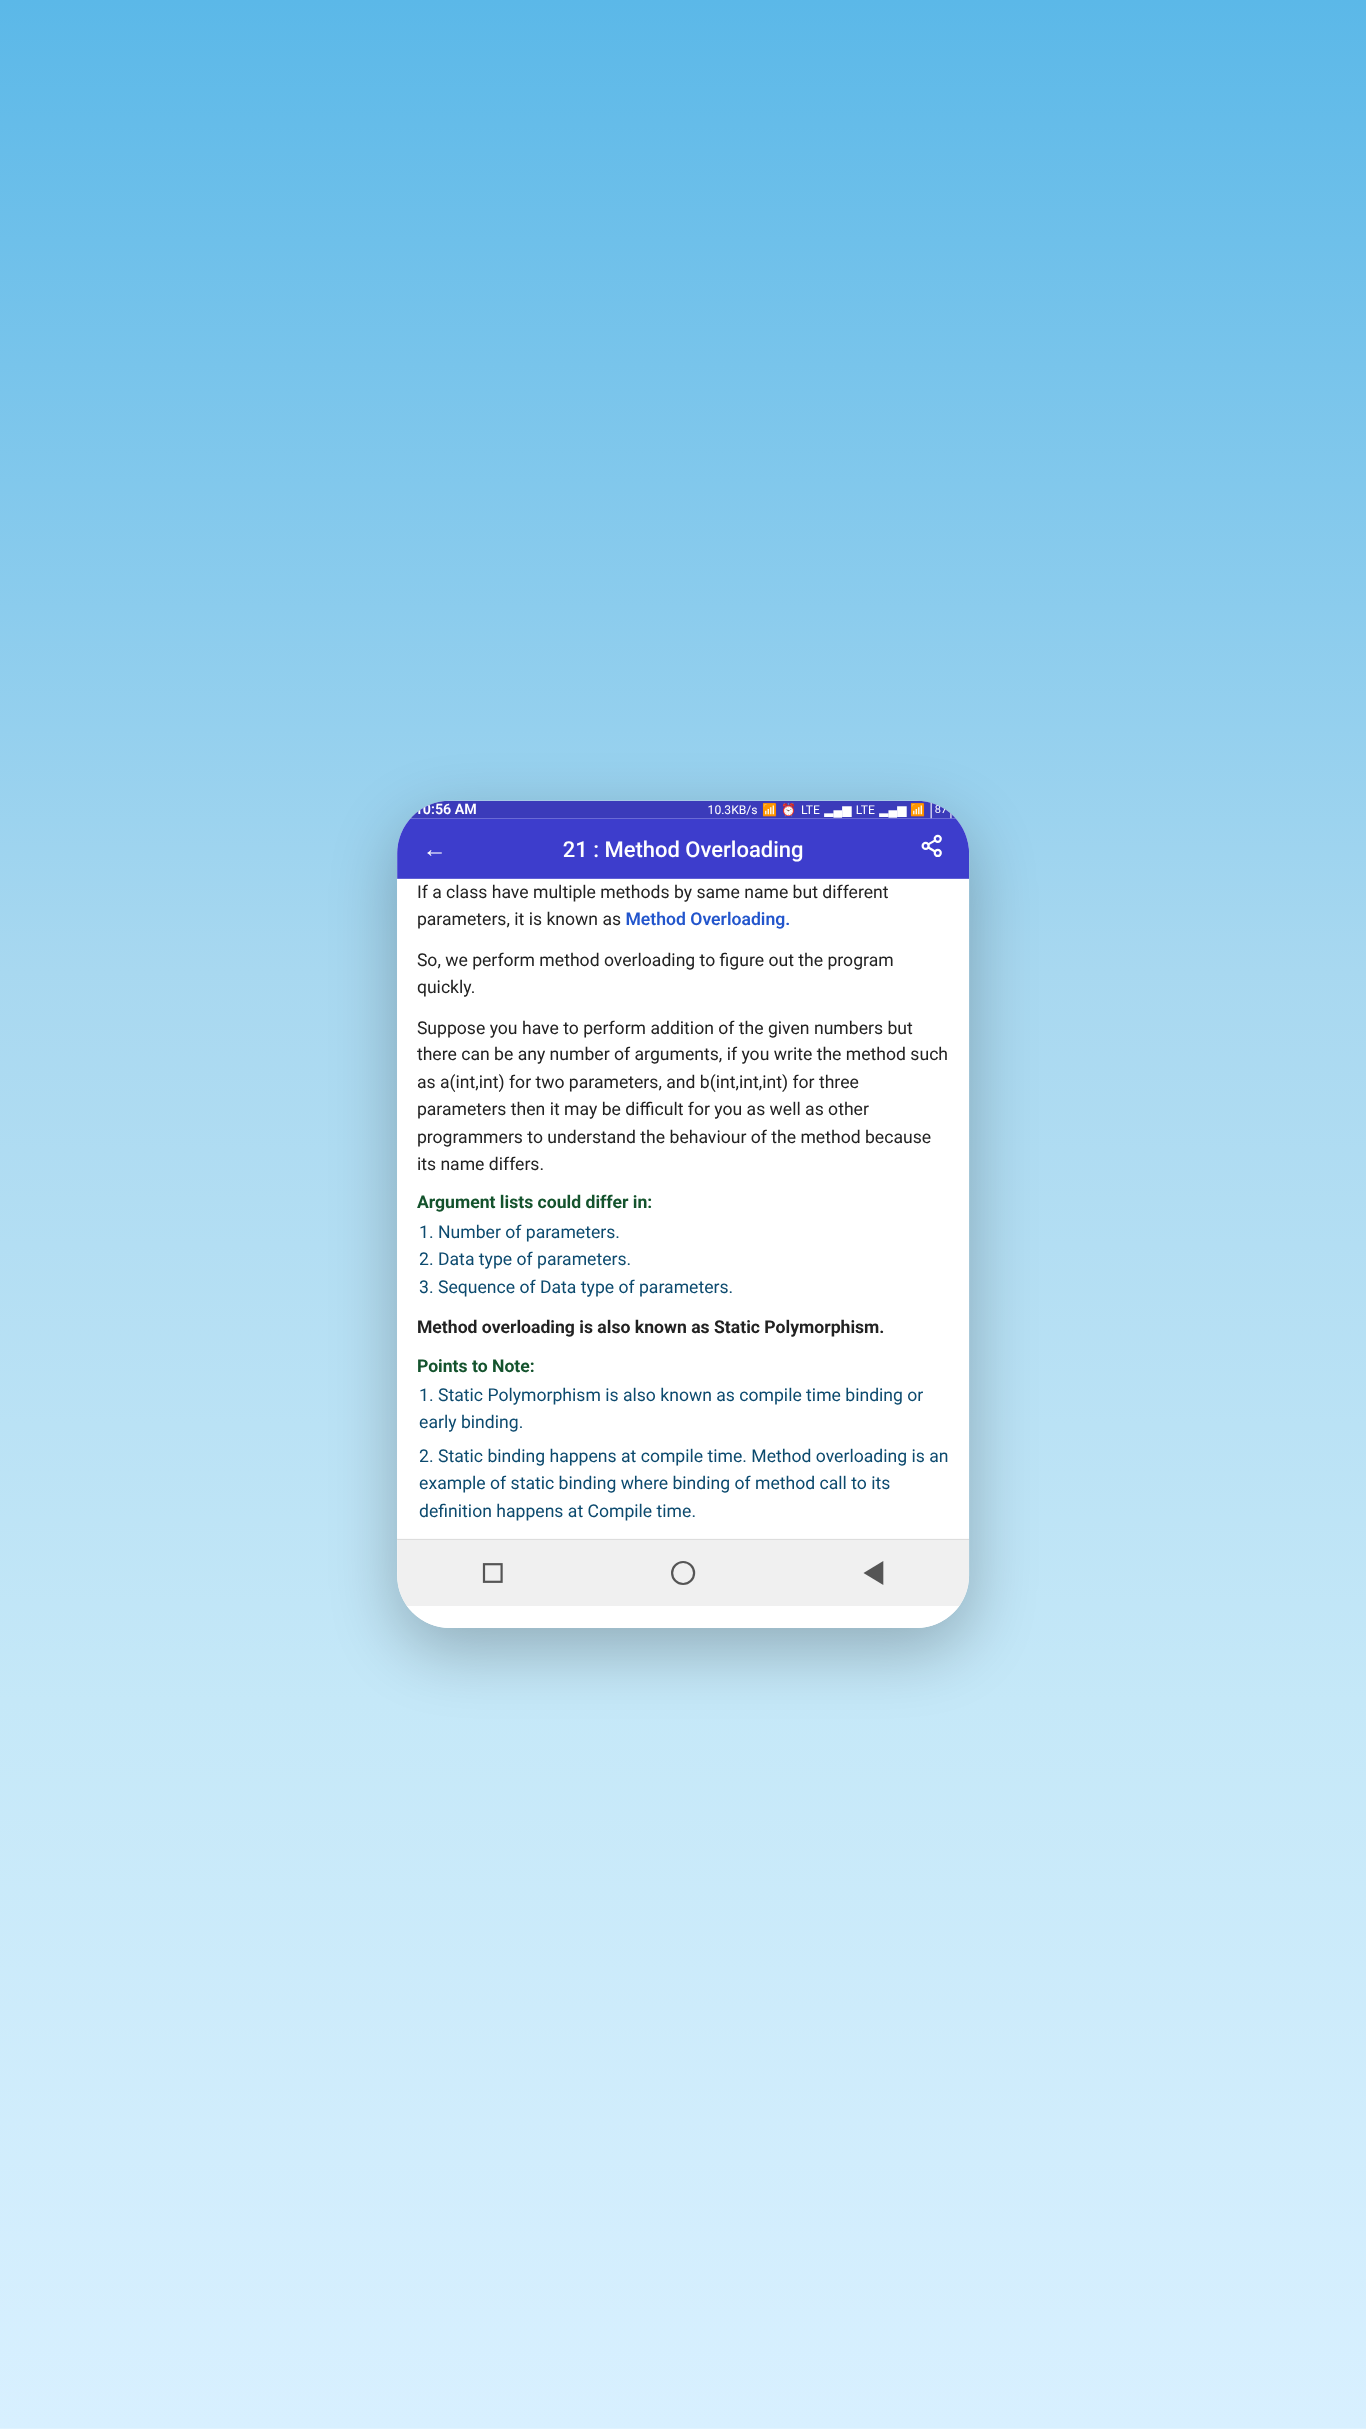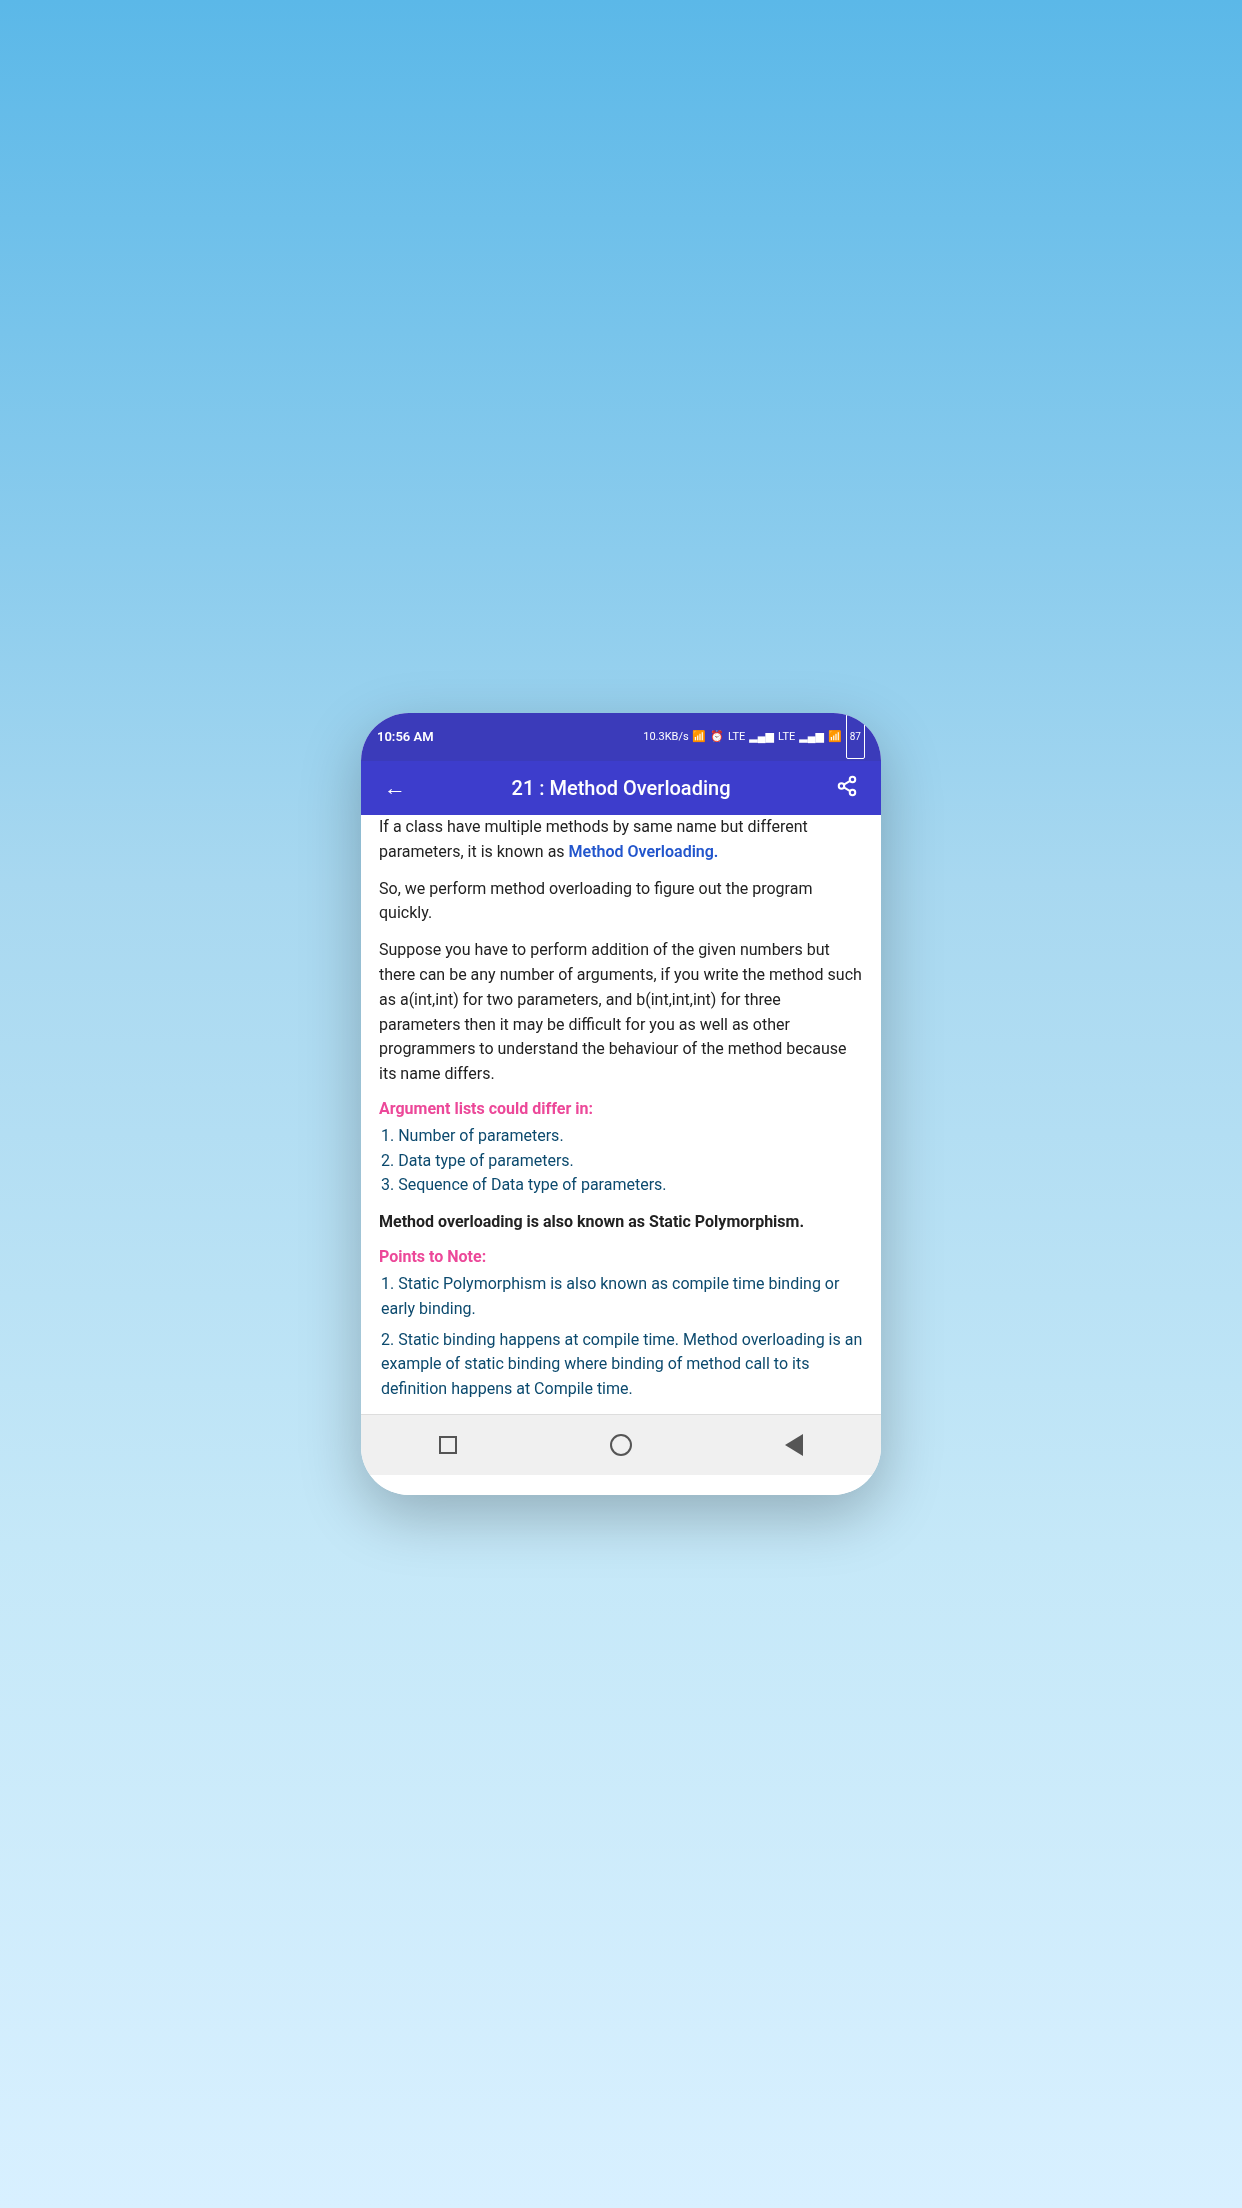--- a/index.html
+++ b/index.html
@@ -26,21 +26,21 @@
     }
 
     .status-bar {
       background: #3b3bba;
       color: #fff;
       font-size: 12px;
       padding: 6px 16px;
       display: flex;
       justify-content: space-between;
       align-items: center;
-      height: 48px;
+      height: 16px;
     }
 
     .status-left {
       font-weight: 600;
       font-size: 13px;
     }
 
     .status-right {
       display: flex;
       align-items: center;
@@ -101,21 +101,21 @@
       color: #222;
       margin-bottom: 12px;
     }
 
     .content-text .highlight {
       color: #2255cc;
       font-weight: 600;
     }
 
     .section-heading {
-      color: #ec4899;
+      color: #14532d;
       font-weight: 700;
       font-size: 16px;
       margin-bottom: 6px;
       margin-top: 4px;
     }
 
     .bold-text {
       font-weight: 700;
       font-size: 16px;
       line-height: 1.55;

